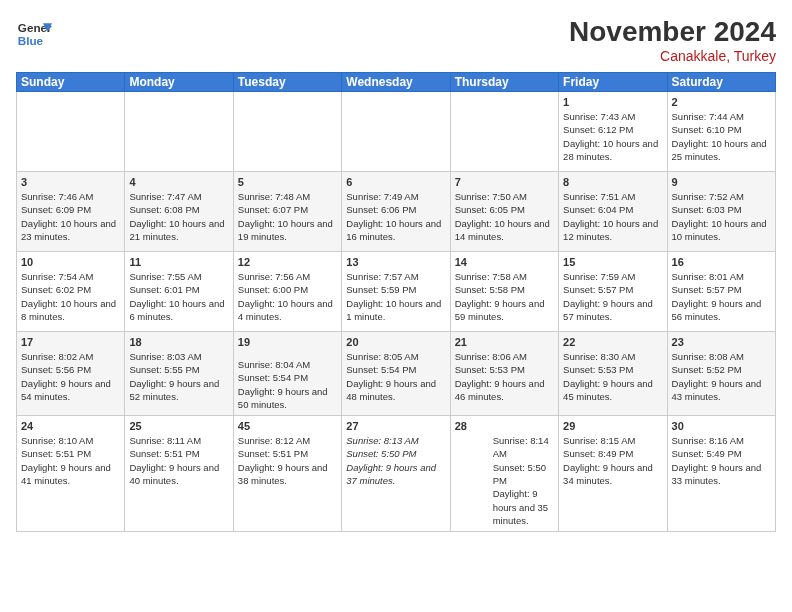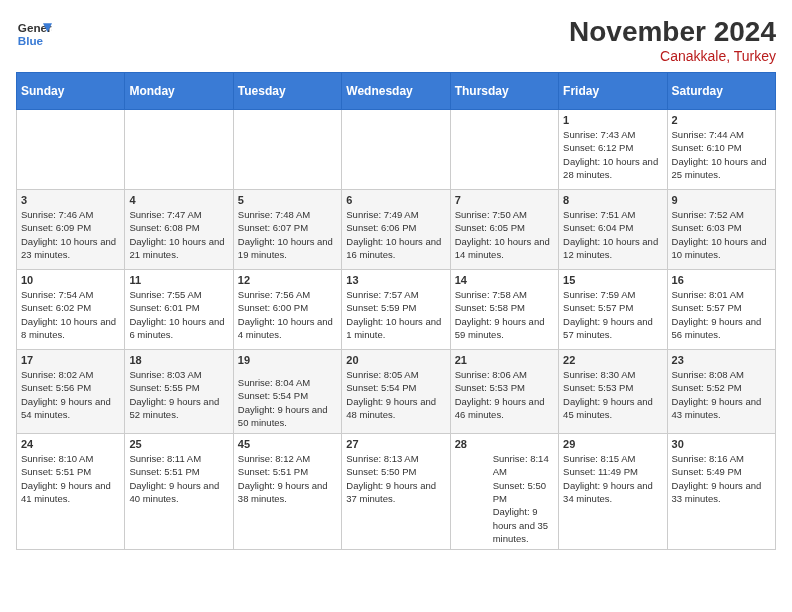--- a/index.html
+++ b/index.html
@@ -40,21 +40,21 @@
     }
     .calendar {
       width: 100%;
       border-collapse: collapse;
     }
     .calendar th {
       background: #3a7bd5;
       color: #fff;
       font-size: 12px;
       font-weight: bold;
-      padding: 11px 4px;
+      padding: 2px 4px;
       text-align: left;
       border: 1px solid #2a6bc5;
     }
     .calendar td {
       border: 1px solid #ccc;
       vertical-align: top;
       padding: 4px;
       font-size: 10px;
       color: #333;
       width: calc(100% / 7);
@@ -274,34 +274,34 @@
 Daylight: 9 hours and 40 minutes.</div>
         </td>
         <td>
           <span class="day-num">45</span>
           <div class="day-info" style="white-space: pre-line;">Sunrise: 8:12 AM
 Sunset: 5:51 PM
 Daylight: 9 hours and 38 minutes.</div>
         </td>
         <td>
           <span class="day-num">27</span>
-          <div class="day-info" style="white-space: pre-line;">Sunrise: 8:13 AM
+          <div class="day-info" style="white-space: pre-line; font-style: italic;">Sunrise: 8:13 AM
 Sunset: 5:50 PM
 Daylight: 9 hours and 37 minutes.</div>
         </td>
         <td>
           <span class="day-num">28</span>
           <div class="day-info" style="white-space: pre-line; margin-left: 38px;">Sunrise: 8:14 AM
 Sunset: 5:50 PM
 Daylight: 9 hours and 35 minutes.</div>
         </td>
         <td>
           <span class="day-num">29</span>
           <div class="day-info" style="white-space: pre-line;">Sunrise: 8:15 AM
-Sunset: 11:49 PM
+Sunset: 8:49 PM
 Daylight: 9 hours and 34 minutes.</div>
         </td>
         <td>
           <span class="day-num">30</span>
           <div class="day-info" style="white-space: pre-line;">Sunrise: 8:16 AM
 Sunset: 5:49 PM
 Daylight: 9 hours and 33 minutes.</div>
         </td>
       </tr>
     </tbody>

